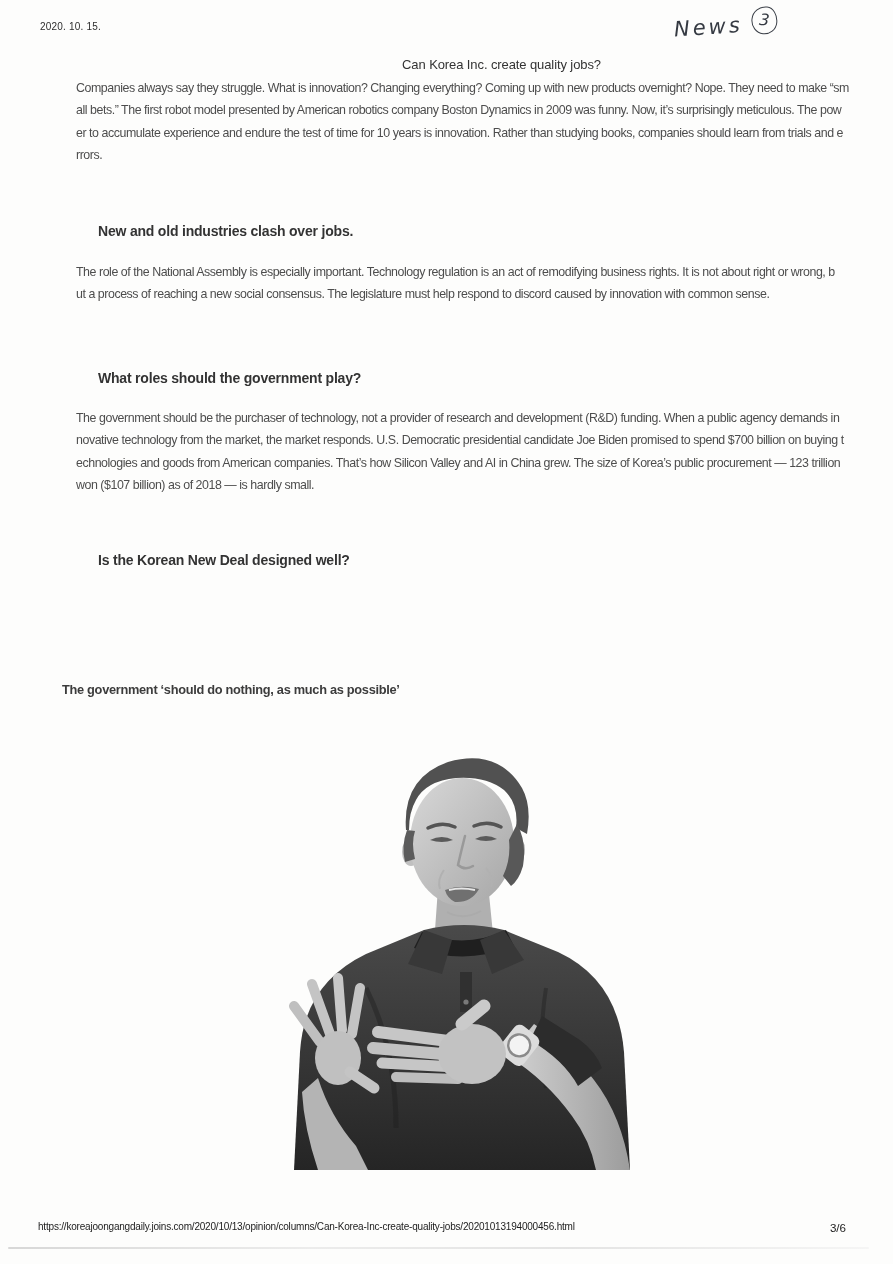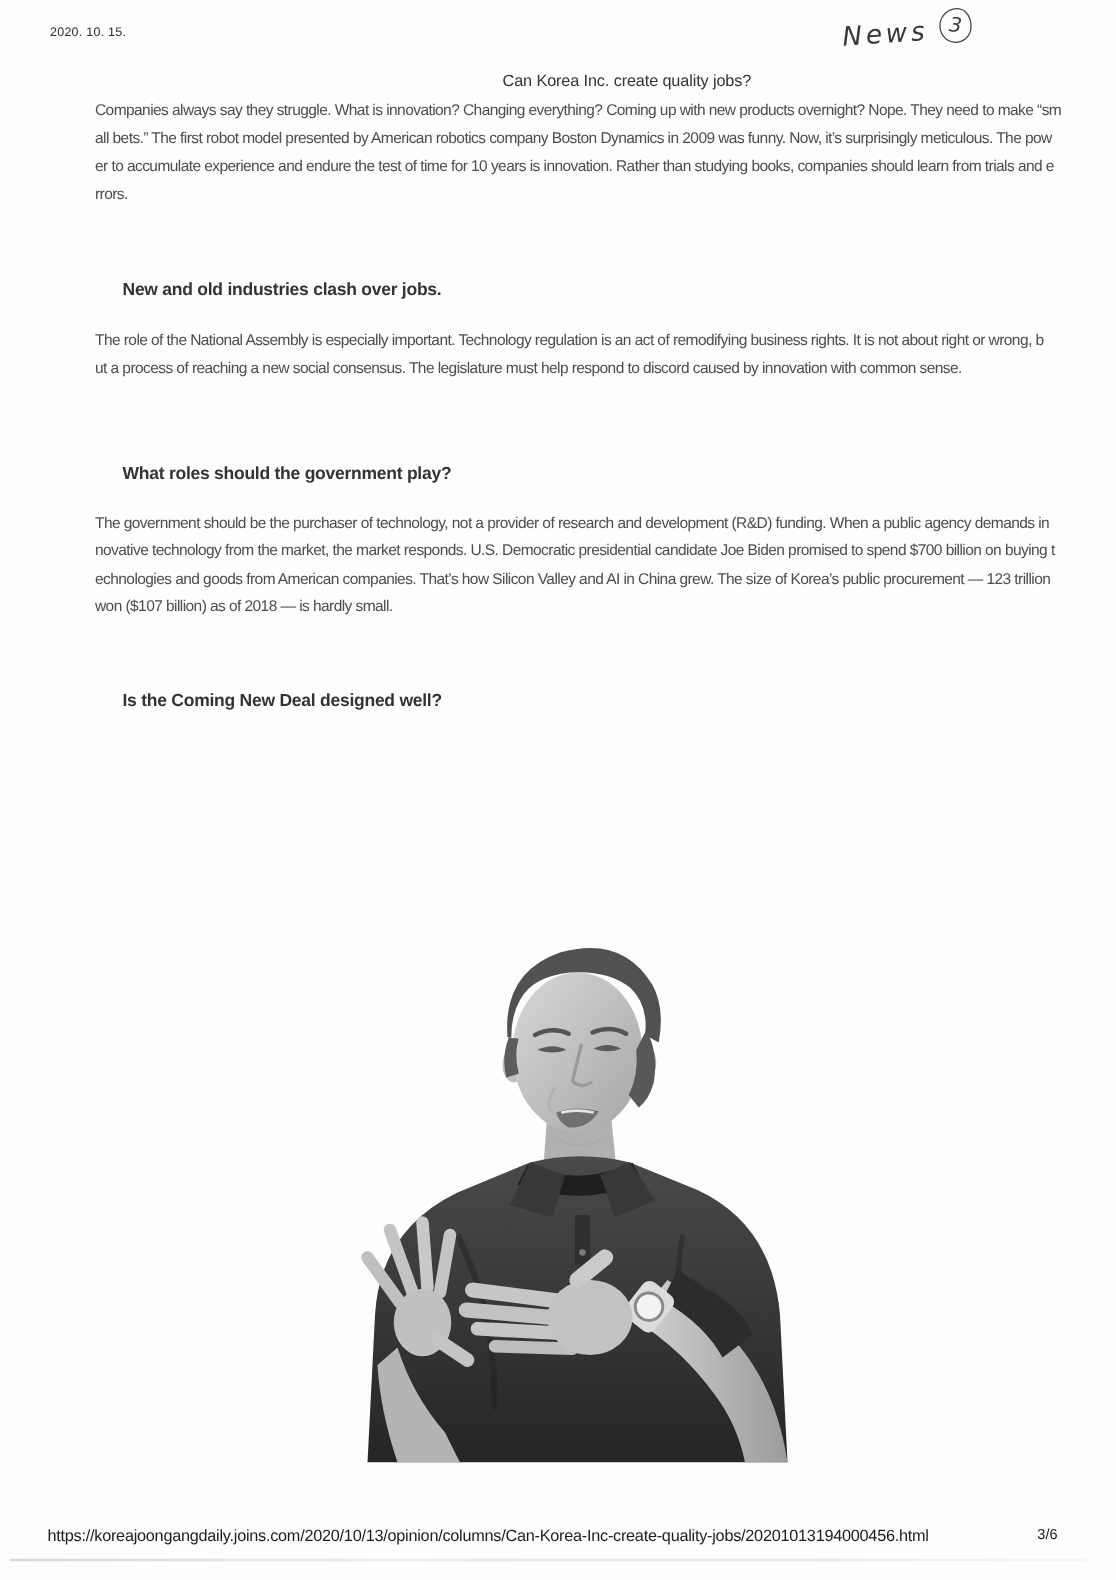--- a/index.html
+++ b/index.html
@@ -61,21 +61,21 @@
     letter-spacing:-0.3px;margin:0;
   }
   
   .photo{
     position:absolute;left:246px;top:748px;width:402px;height:422px;
   }
   .photo svg{display:block;width:100%;height:100%;}
   
   .footer-url{
     position:absolute;left:38px;top:1221px;
-    font-size:13px;color:#1c1c1c;letter-spacing:-0.2px;
+    font-size:10px;color:#1c1c1c;letter-spacing:-0.2px;
   }
   .footer-page{
     position:absolute;right:47px;top:1221px;
     font-size:11.6px;color:#1c1c1c;
   }
   .scan-line{
     position:absolute;left:8px;right:24px;top:1247px;height:2px;
     background:linear-gradient(90deg,#b9b9b9,#dedede 35%,#cfcfcf 65%,#efefef);
     opacity:.55;border-radius:1px;
   }
@@ -99,23 +99,24 @@
   <p class="para p2">The role of the National Assembly is especially important. Technology regulation is an act of remodifying business rights. It is not about right or wrong, b
 ut a process of reaching a new social consensus. The legislature must help respond to discord caused by innovation with common sense.</p>
 
   <h3 class="subhead h2">What roles should the government play?</h3>
 
   <p class="para p3">The government should be the purchaser of technology, not a provider of research and development (R&amp;D) funding. When a public agency demands in
 novative technology from the market, the market responds. U.S. Democratic presidential candidate Joe Biden promised to spend $700 billion on buying t
 echnologies and goods from American companies. That’s how Silicon Valley and AI in China grew. The size of Korea’s public procurement — 123 trillion
 won ($107 billion) as of 2018 — is hardly small.</p>
 
-  <h3 class="subhead h3">Is the Coming New Deal designed well?</h3>
-
-
+  <h3 class="subhead h3">Is the Korean New Deal designed well?</h3>
+
+
+  <p class="boldline">The government ‘should do nothing, as much as possible’</p>
 
   <div class="photo" role="img" aria-label="Black-and-white cut-out photo of a middle-aged man in a dark polo shirt, speaking and gesturing with both hands, wristwatch on his wrist">
     <svg viewBox="0 0 402 422" xmlns="http://www.w3.org/2000/svg">
       <defs>
         <linearGradient id="gSkin" x1="0" y1="0" x2="1" y2="1">
           <stop offset="0" stop-color="#d8d8d8"></stop>
             <stop offset="1" stop-color="#a6a6a6"></stop>
         </linearGradient>
         <linearGradient id="gShirt" x1="0" y1="0" x2="0" y2="1">
           <stop offset="0" stop-color="#4a4a4a"></stop>

